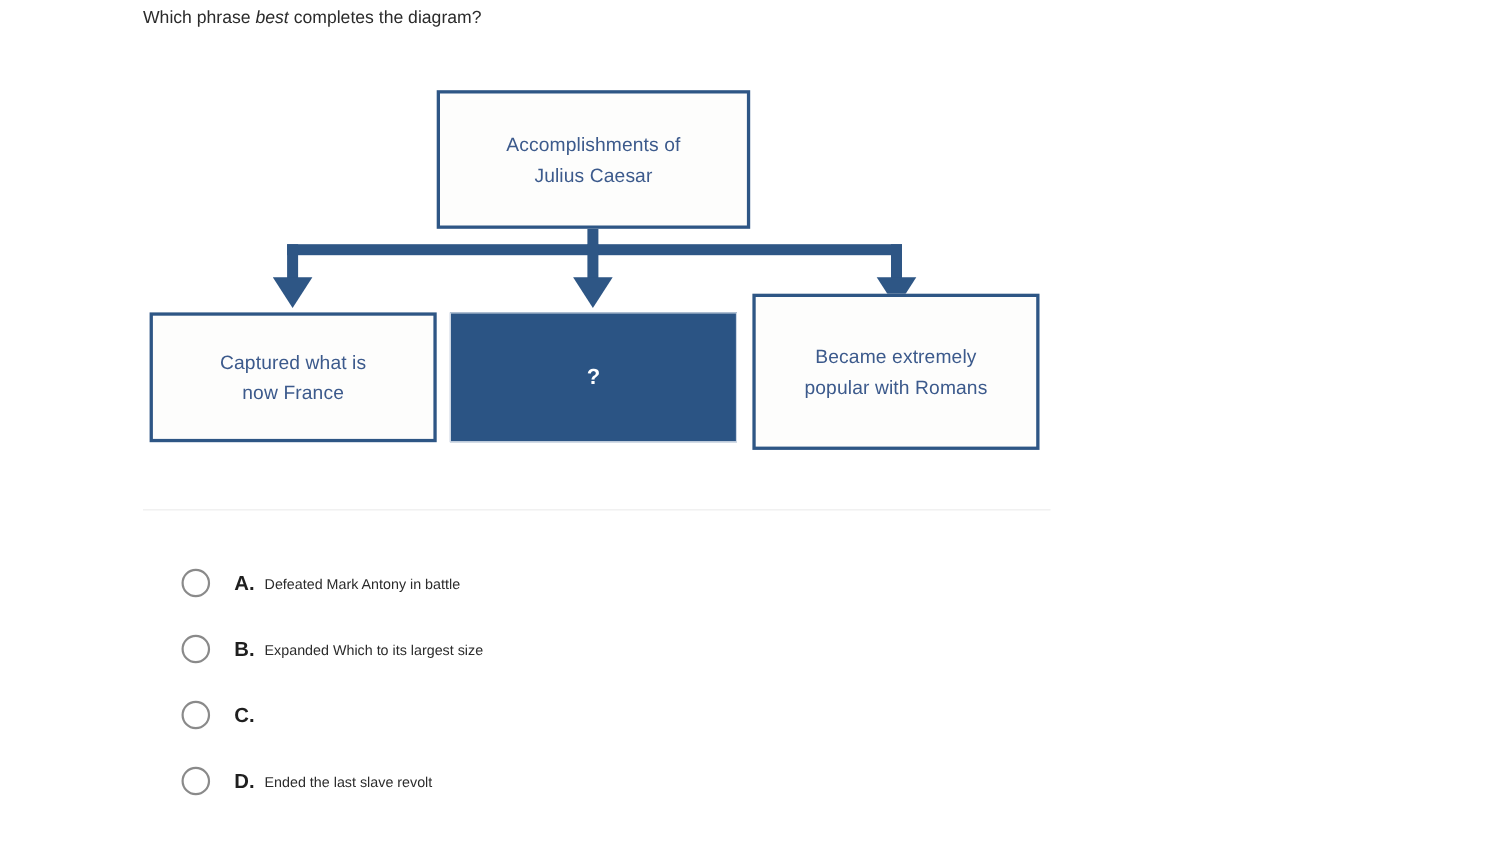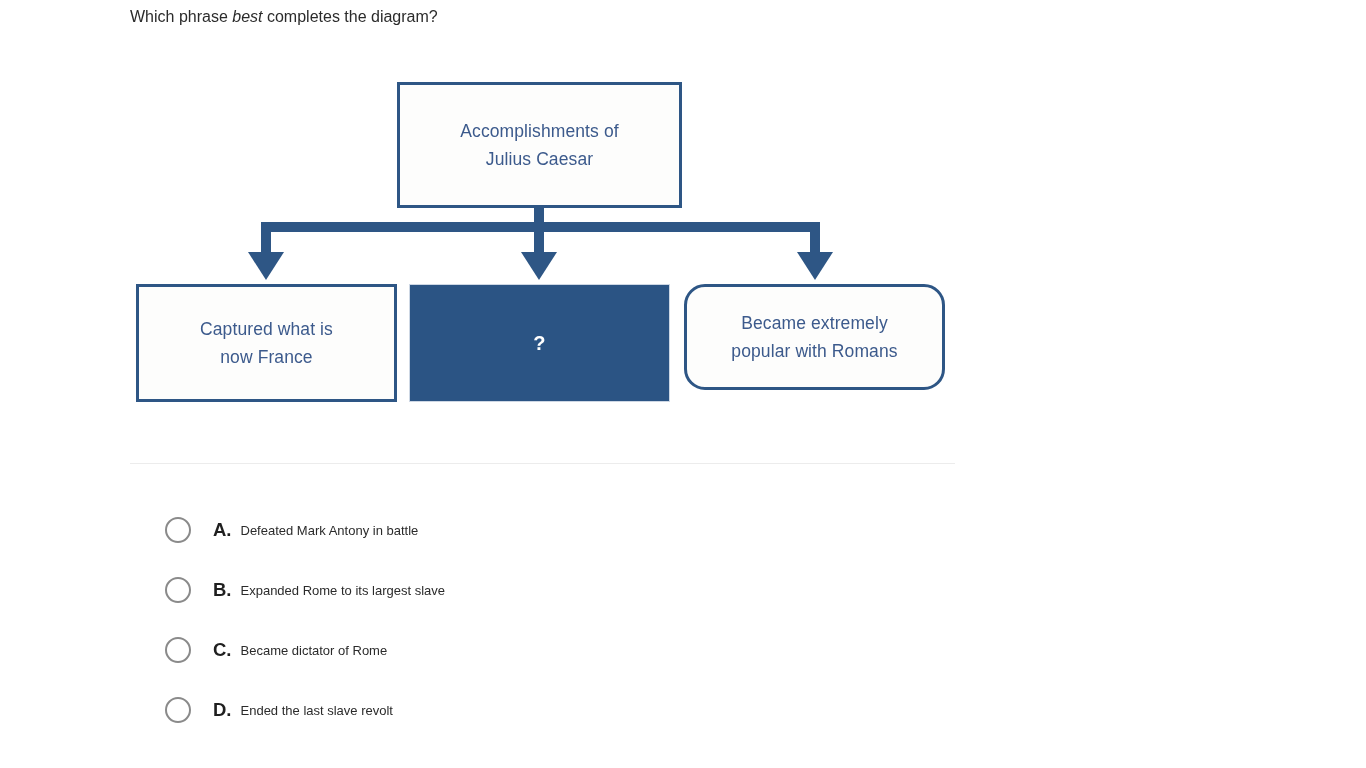--- a/index.html
+++ b/index.html
@@ -81,24 +81,23 @@
     height: 118px;
   }
   #node-middle {
     left: 409px;
     top: 284px;
     width: 261px;
     height: 118px;
   }
   #node-right {
     left: 684px;
-    top: 284px;
+    top: 267px;
     width: 261px;
-    height: 106px;
-    border-radius: 21px;
+    height: 142px;
   }
   .node-text {
     display: block;
     padding: 0 10px;
     white-space: pre-line;
   }
 
   
   #divider {
     position: absolute;
@@ -197,27 +196,26 @@
 
   <div class="option-row">
     <span class="option-radio"></span>
     <span class="option-letter">A.</span>
     <span class="option-text">Defeated Mark Antony in battle</span>
   </div>
 
   <div class="option-row">
     <span class="option-radio"></span>
     <span class="option-letter">B.</span>
-    <span class="option-text">Expanded Rome to its largest slave</span>
+    <span class="option-text">Expanded Which to its largest size</span>
   </div>
 
   <div class="option-row">
     <span class="option-radio"></span>
     <span class="option-letter">C.</span>
-    <span class="option-text">Became dictator of Rome</span>
   </div>
 
   <div class="option-row">
     <span class="option-radio"></span>
     <span class="option-letter">D.</span>
     <span class="option-text">Ended the last slave revolt</span>
   </div>
 
 </div>
 

